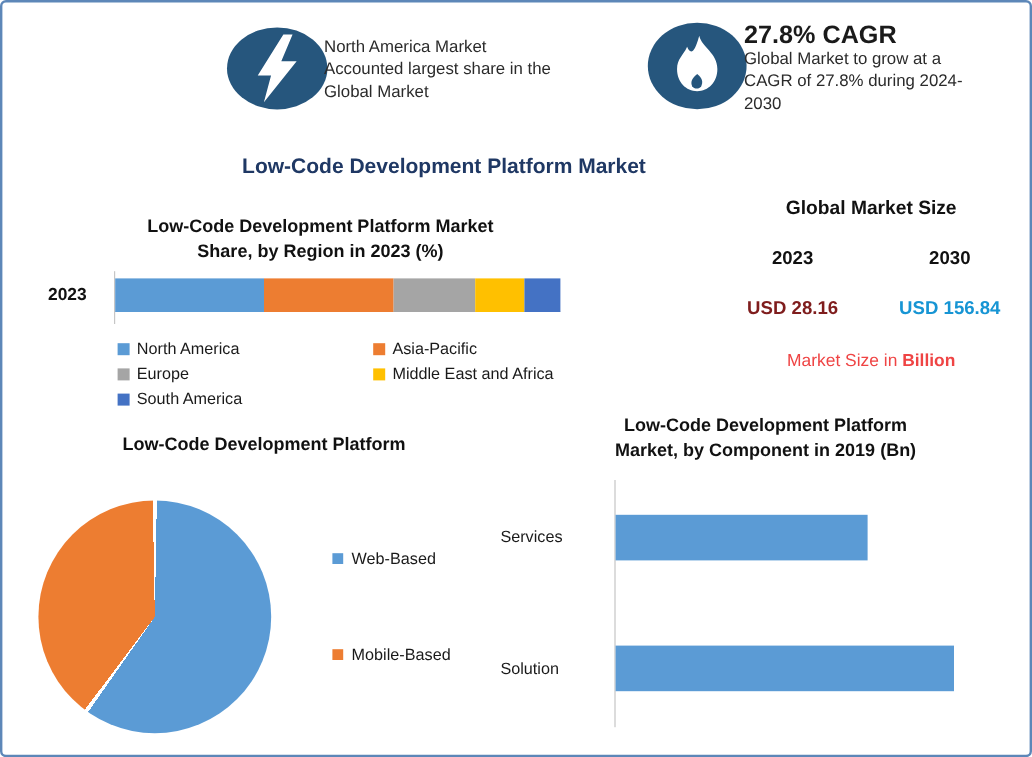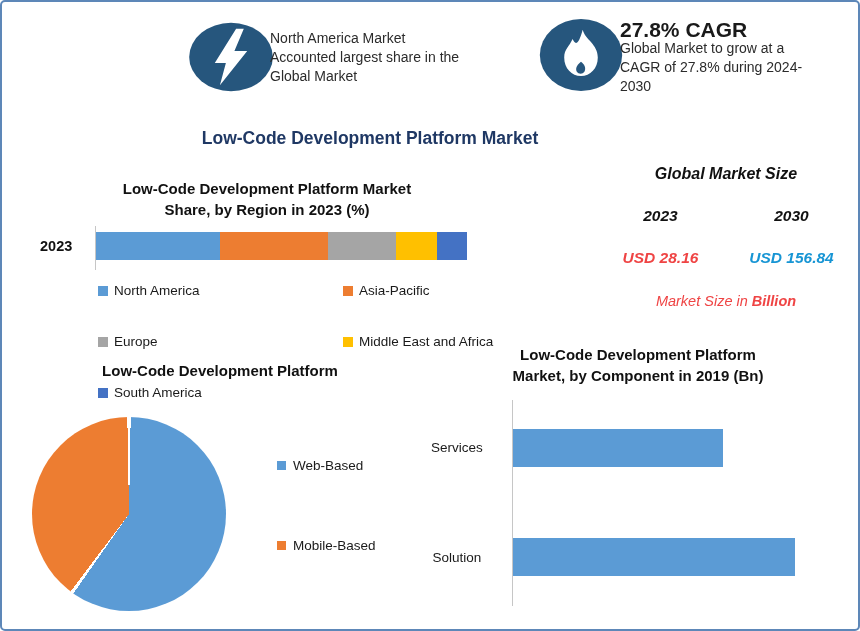--- a/index.html
+++ b/index.html
@@ -22,39 +22,39 @@
   .chart-title { position:absolute; font-size:15px; font-weight:bold; color:#111; text-align:center; line-height:21px; }
   .cat-label { position:absolute; font-size:14.5px; font-weight:bold; color:#111; }
   .stackbar {
     position:absolute; left:94px; top:230px; width:371px; height:28px;
     display:flex; border-bottom:1px solid #d9d9d9;
   }
   .stackbar > div { height:28px; }
   .vaxis { position:absolute; background:#c6c6c6; width:1px; }
   .legend-grid {
     position:absolute; left:96px; top:279px; width:400px;
-    display:grid; grid-template-columns:213px auto; row-gap:2px; column-gap:0;gap:32px;
+    display:grid; grid-template-columns:213px auto; row-gap:2px; column-gap:0;
   }
   .legend-item { display:flex; align-items:center; font-size:13.5px; color:#1a1a1a; height:19px; }
   .legend-item .sw { width:10px; height:10px; margin-right:6px; flex:none; }
   
-  .ms-panel { position:absolute; left:593px; top:163px; width:262px;font-style:italic; }
+  .ms-panel { position:absolute; left:593px; top:163px; width:262px; }
   .ms-title { text-align:center; font-size:16px; font-weight:bold; color:#111; }
   .ms-row { display:flex; margin-top:24px; }
   .ms-col { width:50%; text-align:center; }
   .ms-year { font-size:15.5px; font-weight:bold; color:#111; }
   .ms-val { font-size:15.5px; font-weight:bold; }
   .ms-foot { margin-top:26px; text-align:center; font-size:14.5px; color:#ef4444; }
   .ms-foot b { font-weight:bold; }
   
   .pie { position:absolute; left:30px; top:415px; width:194px; height:194px; border-radius:50%; }
   .pie-legend-item { position:absolute; display:flex; align-items:center; font-size:13.5px; color:#1a1a1a;text-align:right; }
   .pie-legend-item .sw { width:9px; height:9px; margin-right:7px; flex:none; }
   
-  .bar-label { position:absolute; width:80px; text-align:center; font-size:13.5px; color:#1a1a1a; }
+  .bar-label { position:absolute; width:80px; text-align:left; font-size:13.5px; color:#1a1a1a; }
   .bar-track { position:absolute; left:511px; width:282px; height:38px; }
   .bar-track > div { height:100%; }
 </style>
 </head>
 <body>
 
 <div id="canvas">
 
 
   <div class="hl-icon" style="left:186px; top:20px;">
@@ -121,21 +121,21 @@
     </div>
   </div>
 
   <div class="ms-panel">
     <div class="ms-title">Global Market Size</div>
     <div class="ms-row">
       <div class="ms-col ms-year">2023</div>
       <div class="ms-col ms-year">2030</div>
     </div>
     <div class="ms-row">
-      <div class="ms-col ms-val" style="color: #ef4444;">USD 28.16</div>
+      <div class="ms-col ms-val" style="color: #7f1d1d;">USD 28.16</div>
       <div class="ms-col ms-val" style="color: rgb(23, 149, 212);">USD 156.84</div>
     </div>
     <div class="ms-foot">
       <span>Market Size in </span><b>Billion</b>
     </div>
   </div>
 
   <div class="chart-title" style="left:8px; top:358px; width:420px;">
     <div>Low-Code Development Platform</div>
   </div>

